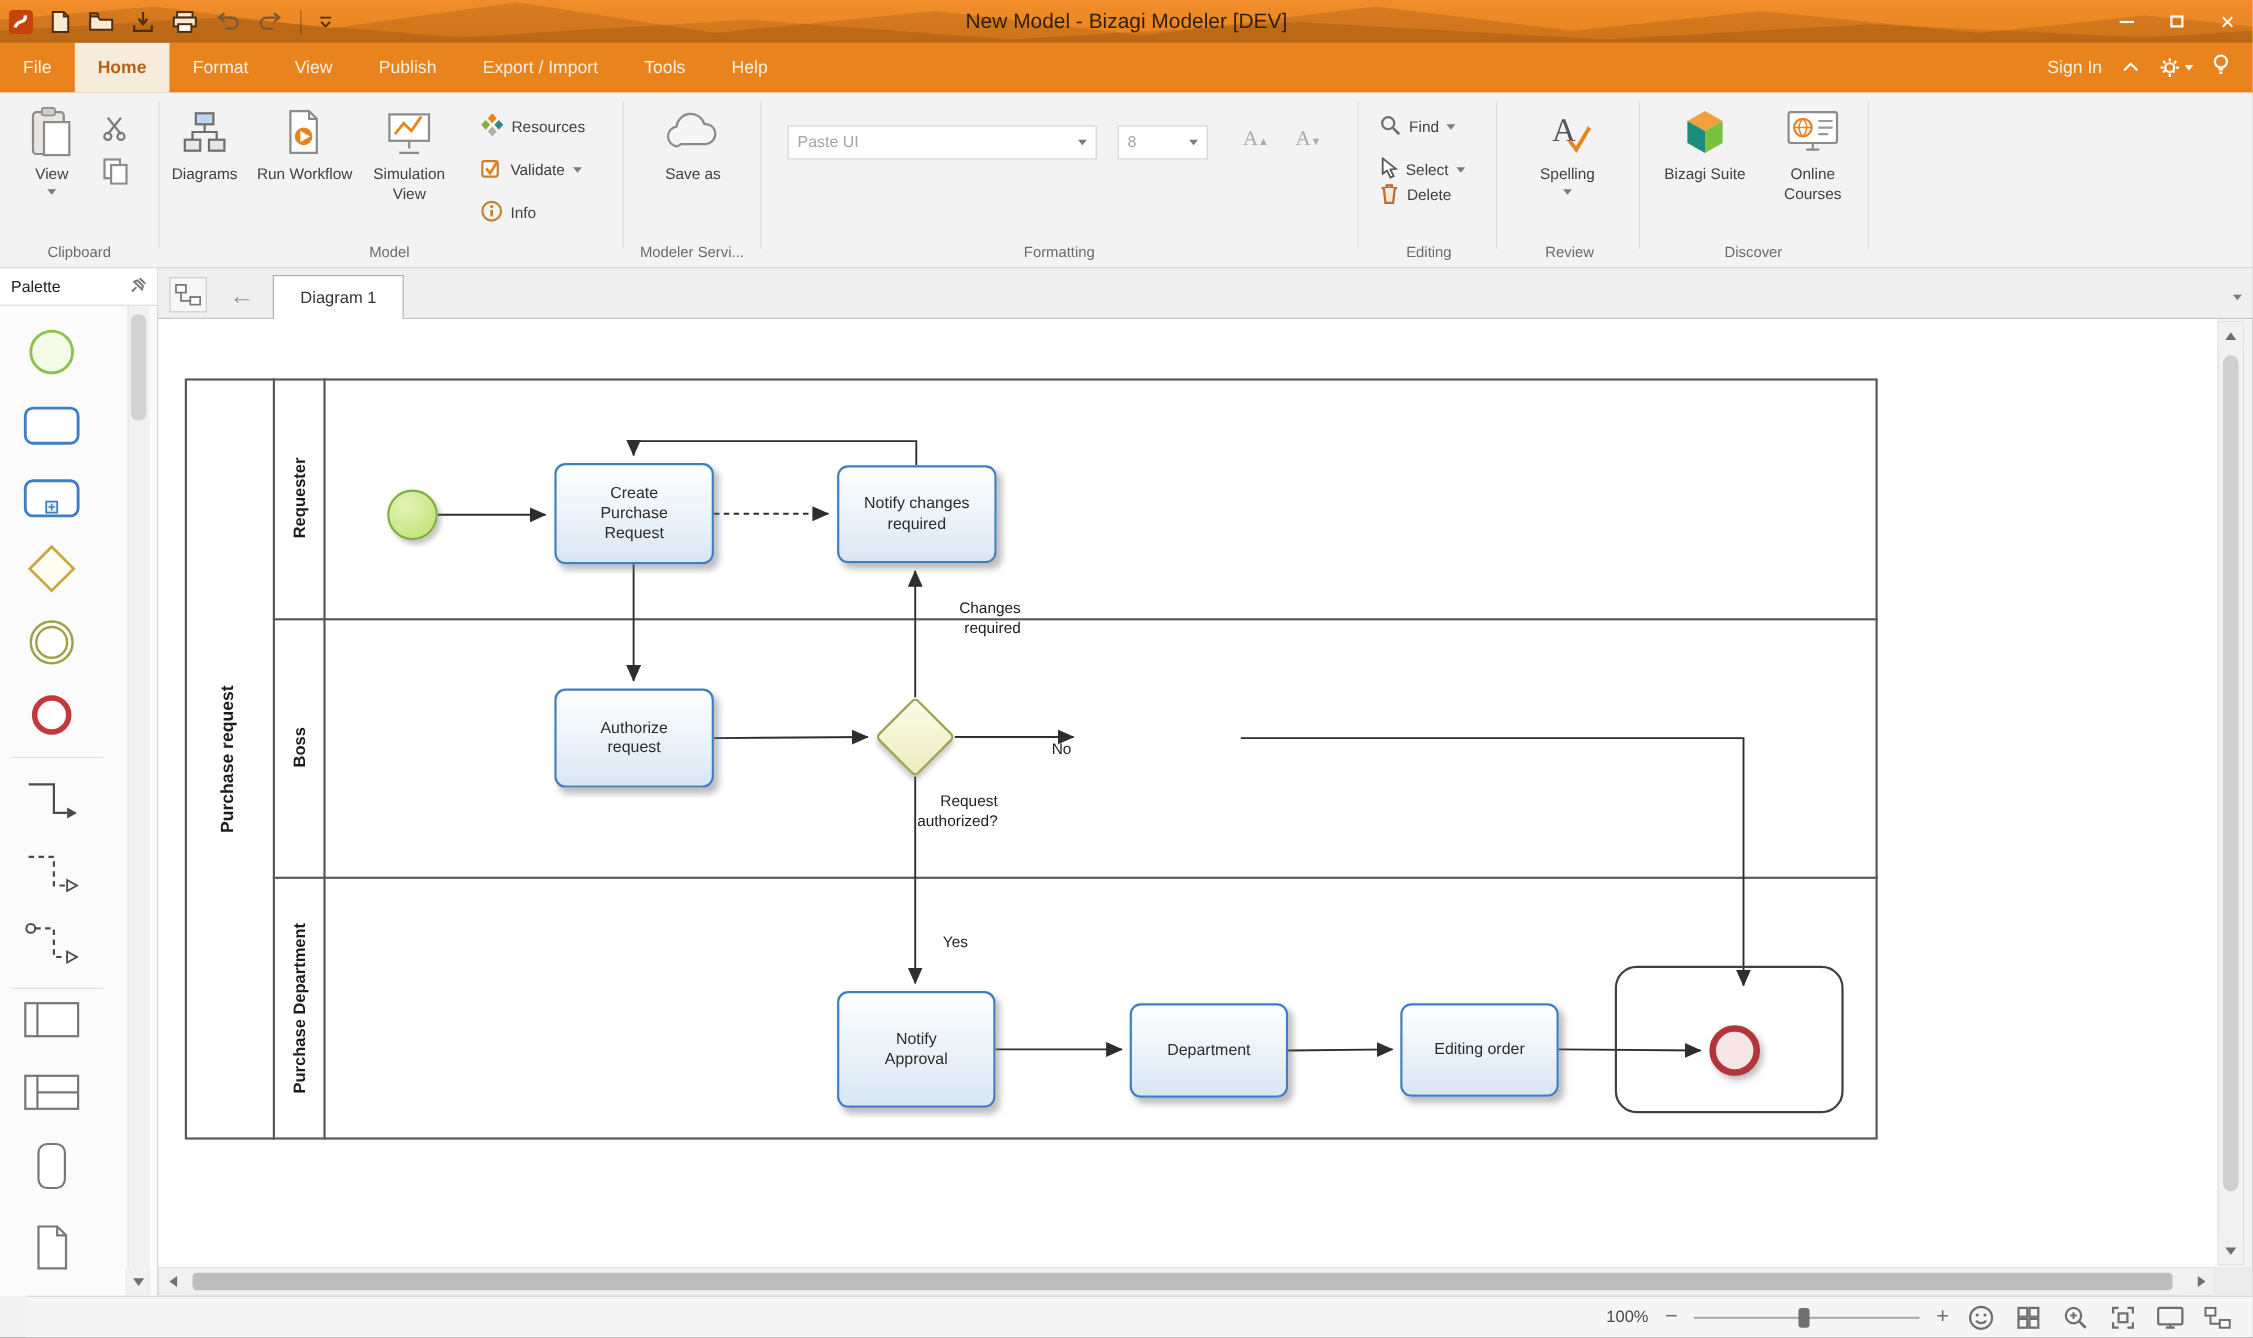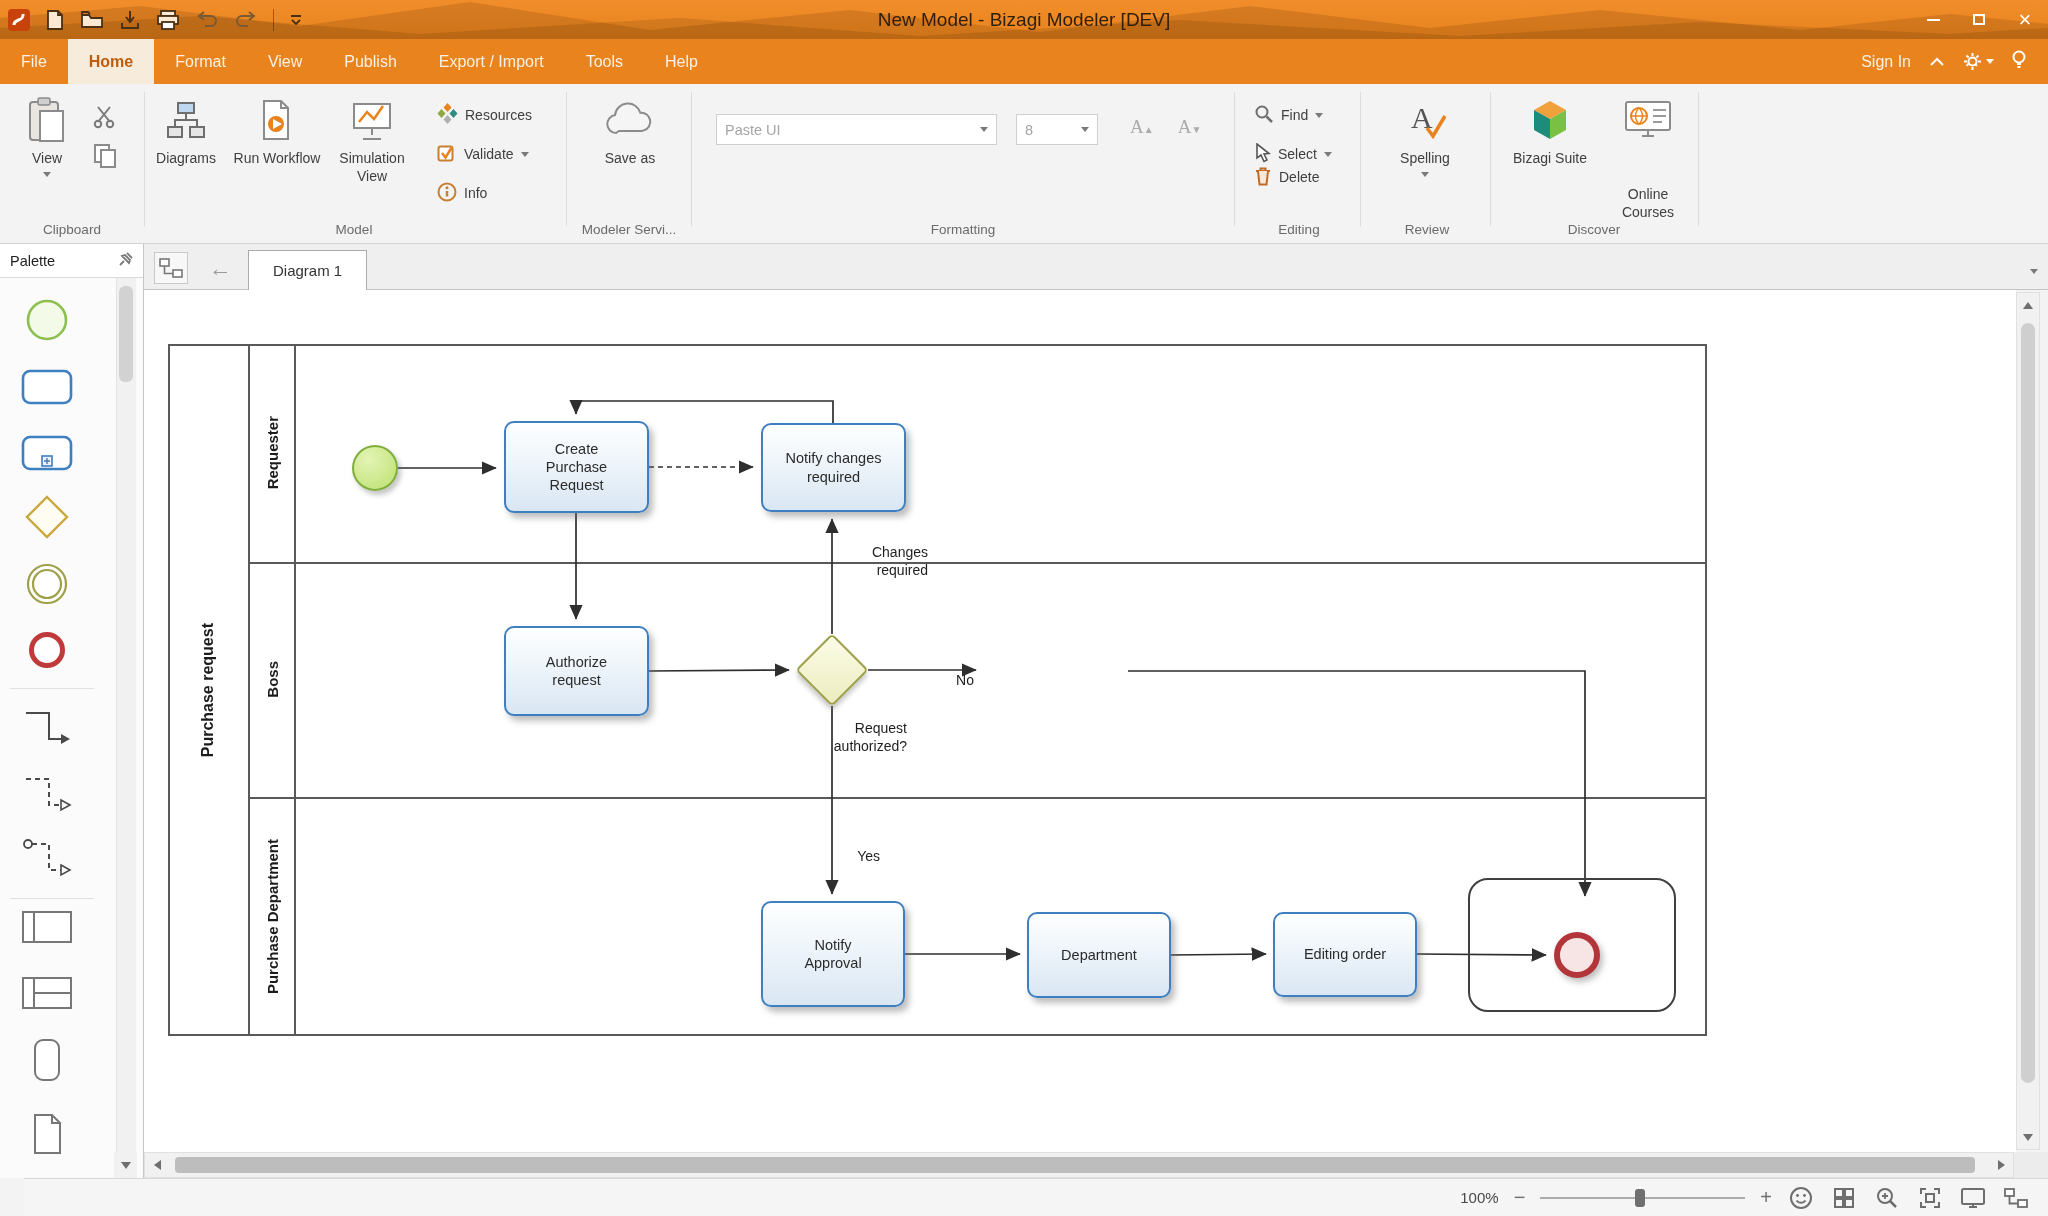--- a/index.html
+++ b/index.html
@@ -434,21 +434,21 @@
     <div class="rib-big" style="left:1502px; width:96px;">
       <span class="ic">
         <svg width="44" height="44">
             <polygon points="22,3 38,12 22,21 6,12" fill="#F0A13C"></polygon>
             <polygon points="6,12 22,21 22,41 6,32" fill="#1D8C7C"></polygon>
             <polygon points="38,12 22,21 22,41 38,32" fill="#7AC143"></polygon>
           </svg>
       </span>
       <span>Bizagi Suite</span>
     </div>
-    <div class="rib-big" style="left:1602px; width:92px;gap:36px;">
+    <div class="rib-big" style="left:1602px; width:92px;">
       <span class="ic">
         <svg width="48" height="44">
             <rect x="2" y="4" width="44" height="28" rx="2" fill="#fff" stroke="#8B8B8B" stroke-width="2"></rect>
             <circle cx="15" cy="18" r="8" fill="none" stroke="#E8831D" stroke-width="2"></circle>
             <path d="M7 18 h16 M15 10 a11 11 0 0 1 0 16 M15 10 a11 11 0 0 0 0 16" stroke="#E8831D" stroke-width="1.4" fill="none"></path>
             <path d="M29 12 h13 M29 18 h13 M29 24 h9" stroke="#9B9B9B" stroke-width="2"></path>
             <path d="M18 38 h12 M24 32 v6" stroke="#8B8B8B" stroke-width="2"></path>
           </svg>
       </span>
       <span>Online Courses</span>

